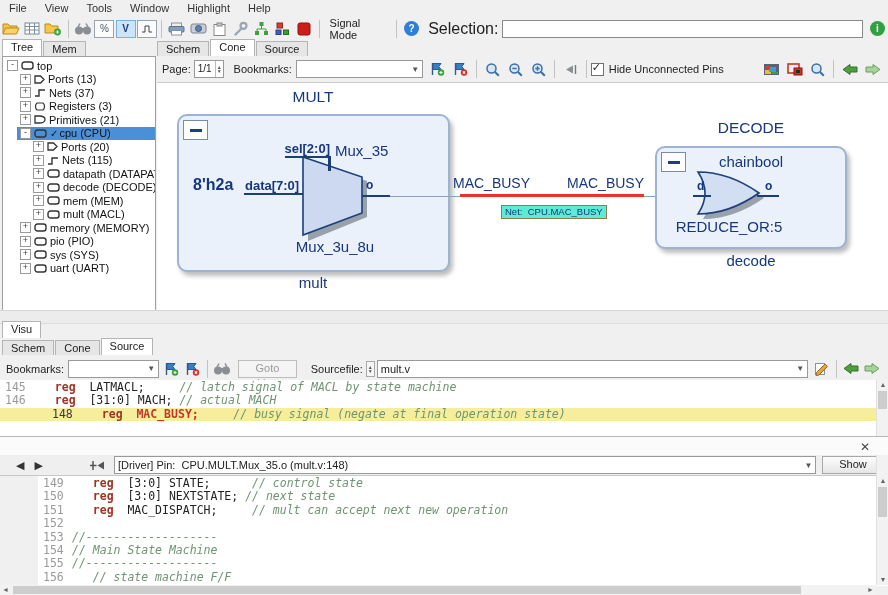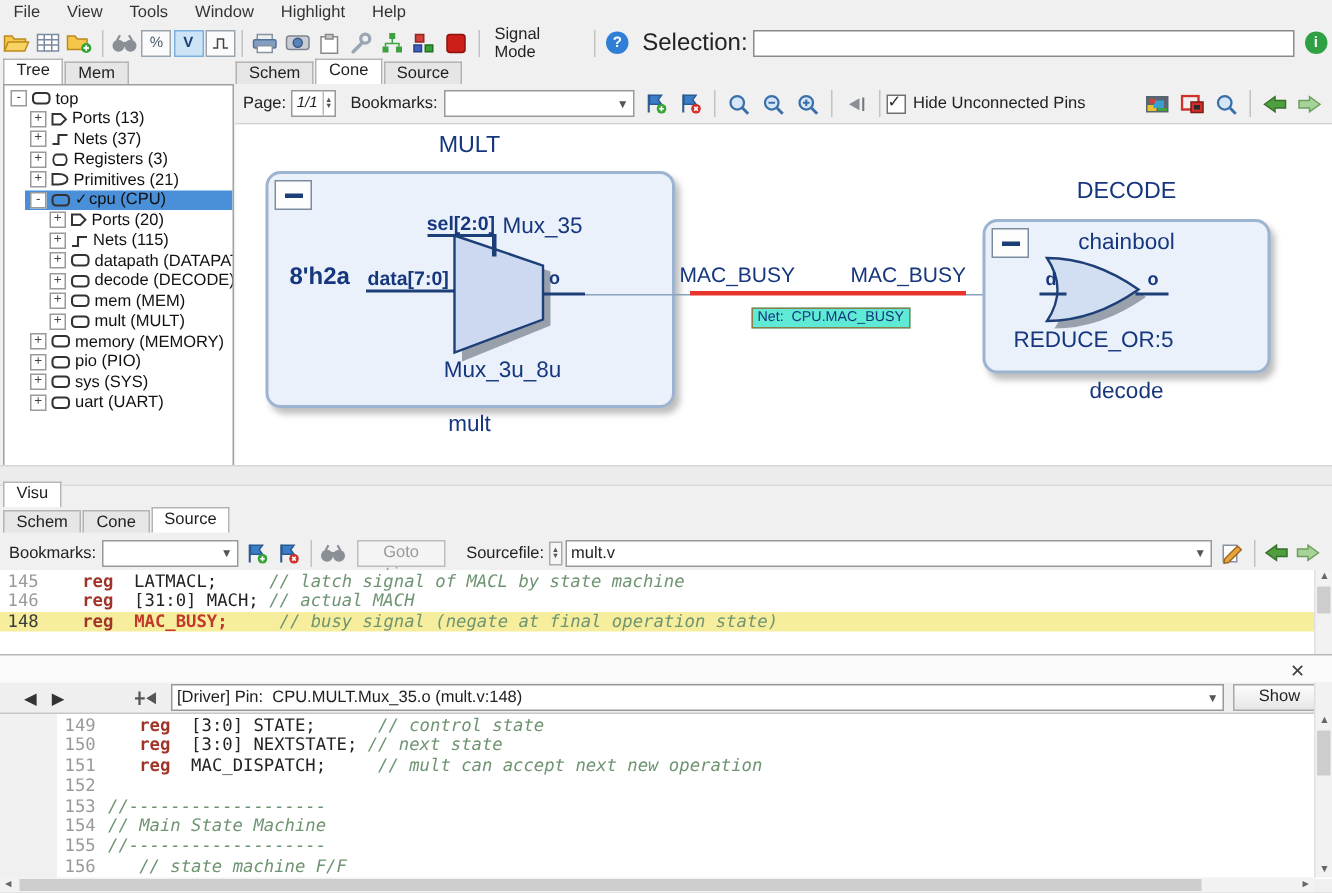--- a/index.html
+++ b/index.html
@@ -33,21 +33,21 @@
   .expander{display:inline-block;width:9px;height:9px;border:1px solid #9a9a9a;background:#fff;
     font-size:9px;line-height:7px;text-align:center;color:#444;margin-right:3px;flex:0 0 9px;}
   .ticon{margin-right:3px;display:inline-flex;align-items:center;}
   .tcheck{font-size:10px;margin-right:1px;color:#111;}
   .tlabel{color:#111;}
   
   .schem-toolbar{position:absolute;left:157px;top:56px;width:731px;height:26px;background:#f0f0f0;
     border-bottom:1px solid #cfcfcf;display:flex;align-items:center;font-size:11px;}
   .schem-canvas{position:absolute;left:157px;top:83px;width:731px;height:227px;background:#ffffff;overflow:hidden;}
   .spinbox{display:flex;height:16px;border:1px solid #999;background:#fff;margin-left:3px;}
-  .spinbox .val{padding:0 3px;font-size:10px;line-height:15px;font-style:italic;}
+  .spinbox .val{padding:0 3px;font-size:10px;line-height:15px;}
   .spincol{display:flex;flex-direction:column;justify-content:center;border-left:1px solid #bbb;
     font-size:5px;color:#555;padding:0 1px;line-height:4px;}
   .combo{background:#fff;border:1px solid #999;height:16px;display:flex;align-items:center;
     font-size:11px;padding-left:3px;overflow:hidden;white-space:pre;}
   .combo .arrow{margin-left:auto;width:13px;color:#555;font-size:8px;text-align:center;flex:0 0 13px;}
   .cb{width:11px;height:11px;border:1px solid #707070;background:#fff;position:relative;margin-right:5px;}
   .cb.checked::after{content:"✓";position:absolute;left:0px;top:-3px;font-size:11px;color:#2b2b2b;}
   
   .blk{position:absolute;background:#eaf1fb;border:2px solid #9db3d2;border-radius:10px;
     box-shadow:3px 4px 4px rgba(110,110,110,.45);}
@@ -63,21 +63,21 @@
   .splitter{position:absolute;left:0;top:310px;width:888px;height:12px;background:#ececec;
     border-top:1px solid #d6d6d6;border-bottom:1px solid #dcdcdc;}
   .src-toolbar{position:absolute;left:0;top:357px;width:888px;height:23px;background:#f0f0f0;
     display:flex;align-items:center;font-size:11px;border-bottom:1px solid #d0d0d0;}
   .btn{border:1px solid #a8a8a8;background:linear-gradient(#fcfcfc,#e6e6e6);font-size:11px;
     height:16px;line-height:15px;padding:0 7px;text-align:center;}
   .btn.disabled{color:#9a9a9a;background:#f4f4f4;border-color:#bdbdbd;}
   
   .code{position:absolute;background:#fff;font-family:"DejaVu Sans Mono",monospace;}
   .code-line{height:13.4px;line-height:13.4px;white-space:pre;font-size:11.5px;color:#222;}
-  .code-line.hl{background:#f6ee9c;}
+  .code-line.hl{background:#f6ee9c;padding-left:47px;}
   .ln{display:inline-block;width:34px;color:#9a9a9a;padding-left:5px;box-sizing:border-box;}
   .hl .ln{color:#3a3a3a;}
   .kw{color:#a03428;font-weight:bold;}
   .cmt{color:#6f9472;font-style:italic;}
   .hlid{color:#c2382c;font-weight:bold;}
   .pl{color:#222;}
   
   .net-bar{position:absolute;left:0;top:436px;width:888px;height:19px;background:#fbfbfb;
     border-top:1px solid #b8b8b8;display:flex;align-items:center;font-size:11px;}
   .driver-bar{position:absolute;left:0;top:455px;width:888px;height:20px;background:#efefef;
@@ -317,21 +317,21 @@
           </span>
           <span class="tlabel">mem (MEM)</span>
         </div>
         <div class="tree-row" style="padding-left: 30px;">
           <span class="expander">+</span>
           <span class="ticon">
             <svg width="13" height="9">
               <rect x="1" y="1" width="11" height="7" rx="2.5" fill="none" stroke="#333" stroke-width="1.4"></rect>
             </svg>
           </span>
-          <span class="tlabel">mult (MULT)</span>
+          <span class="tlabel">mult (MACL)</span>
         </div>
         <div class="tree-row" style="padding-left: 17px;">
           <span class="expander">+</span>
           <span class="ticon">
             <svg width="13" height="9">
               <rect x="1" y="1" width="11" height="7" rx="2.5" fill="none" stroke="#333" stroke-width="1.4"></rect>
             </svg>
           </span>
           <span class="tlabel">memory (MEMORY)</span>
         </div>

